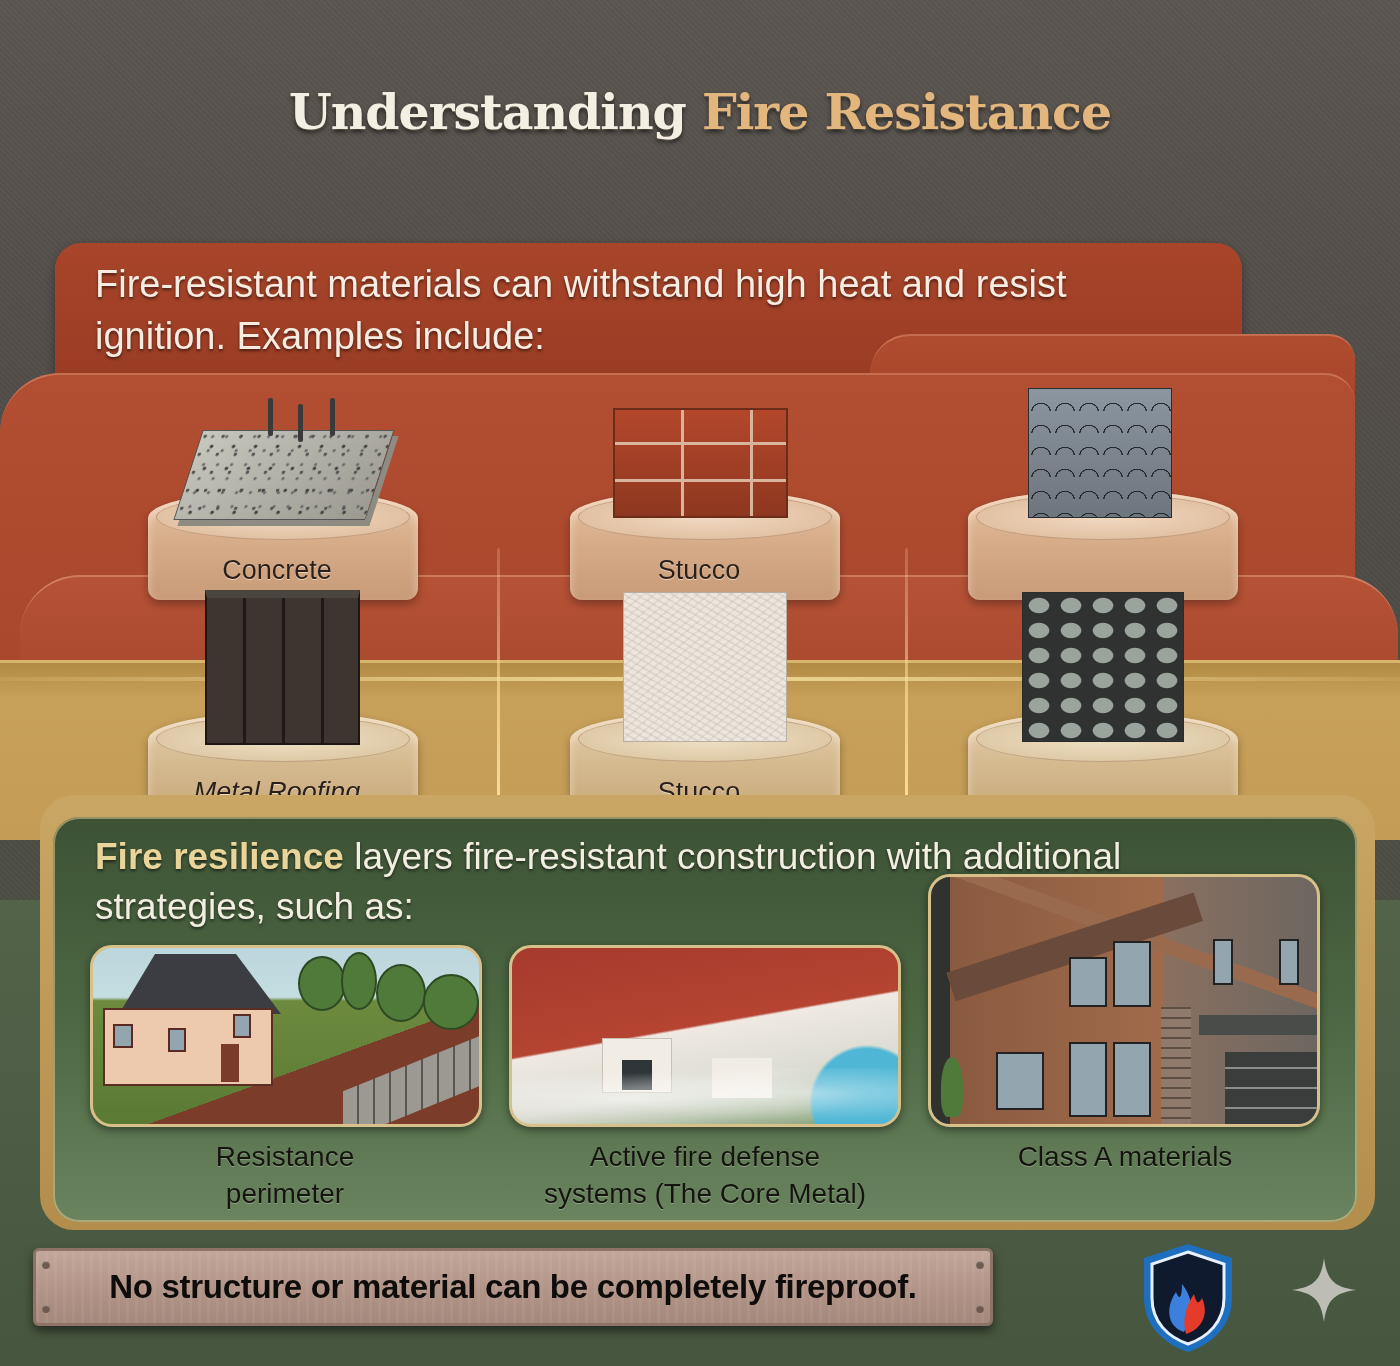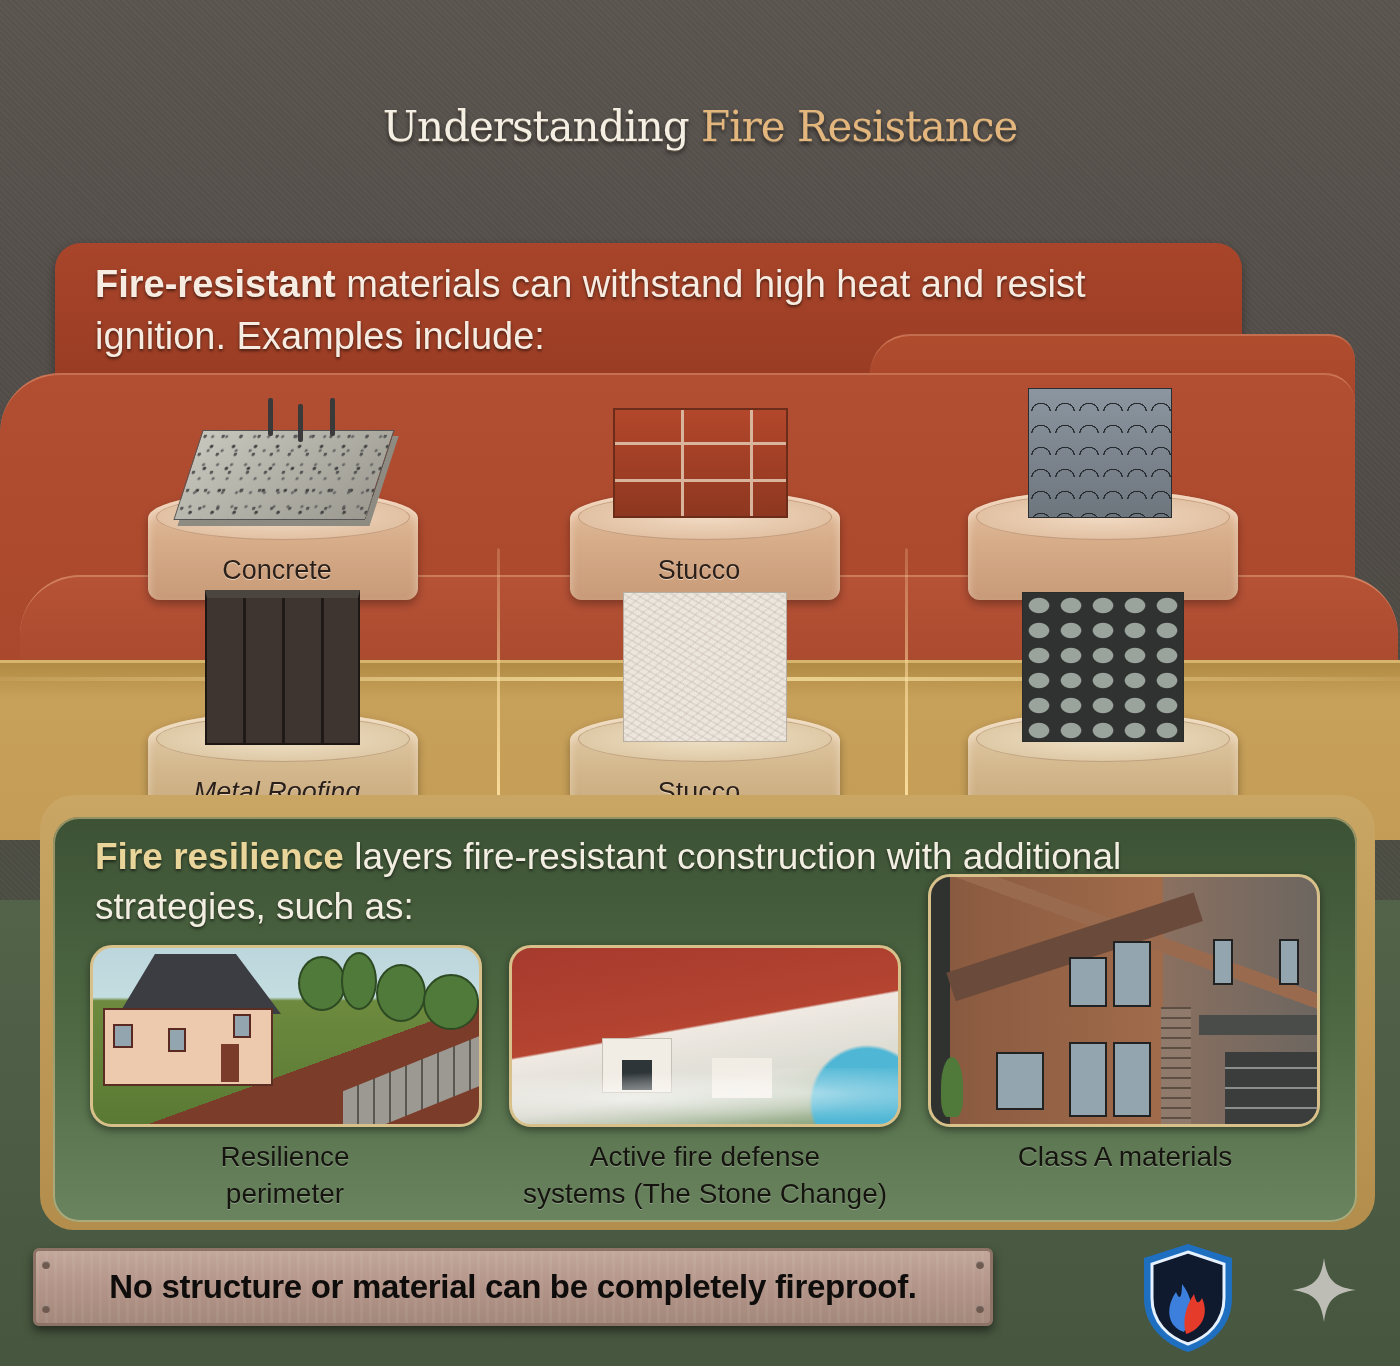--- a/index.html
+++ b/index.html
@@ -7,46 +7,46 @@
   body {
     position: relative;
     font-family: "DejaVu Sans", sans-serif;
     background:
       repeating-linear-gradient(45deg, rgba(255,255,255,0.02) 0 2px, rgba(0,0,0,0.02) 2px 4px),
       linear-gradient(180deg, #5b5550 0%, #4f4a45 40%, #4a4f42 75%, #3d473a 100%);
   }
 
   
   .title {
-    position: absolute; left: 0; top: 88px; width: 1400px;
+    position: absolute; left: 0; top: 73px; width: 1400px;
     text-align: center;
     font-family: "DejaVu Serif", serif;
-    font-weight: normal;
-    font-size: 42px; line-height: 78px;
+    font-weight: bold;
+    font-size: 49px; line-height: 78px;
     letter-spacing: -1px;
     color: #f4eee3;
     text-shadow: 0 3px 4px rgba(0,0,0,0.6), 0 1px 0 #8a7b66;
   }
   .title .gold { color: #e3b67e; }
 
   
   .red-top {
     position: absolute; left: 55px; top: 243px; width: 1187px; height: 160px;
     background: linear-gradient(180deg, #a8452a 0%, #973a23 100%);
     border-radius: 26px 26px 0 0;
     box-shadow: 0 4px 10px rgba(0,0,0,0.35);
   }
   .intro-text {
     position: absolute; left: 95px; top: 258px; width: 1100px;
     font-family: "Liberation Sans", sans-serif;
     font-size: 38px; line-height: 52px;
     color: #f7ece2;
     text-shadow: 0 2px 3px rgba(0,0,0,0.55);
   }
-  .intro-text b { font-weight: bold; }
+  .intro-text b { font-weight: normal; }
 
   .red-tab {
     position: absolute; left: 870px; top: 334px; width: 485px; height: 90px;
     background: linear-gradient(180deg, #b04c2e, #a5432a);
     border-radius: 40px 26px 0 0;
     border-top: 2px solid rgba(255,190,150,0.35);
   }
   .red-mid {
     position: absolute; left: 0; top: 373px; width: 1355px; height: 290px;
     background: linear-gradient(180deg, #b24f33 0%, #ad4a2e 60%, #a9482d 100%);
@@ -345,33 +345,33 @@
   <div class="img-inner window" style="left:75px; top:80px; width:18px; height:24px;"></div>
   <div class="img-inner window" style="left:140px; top:66px; width:18px; height:24px;"></div>
   <div class="img-inner" style="left:128px; top:96px; width:18px; height:38px; background:#7b3b2a;"></div>
   <div class="img-inner tree" style="left:205px; top:8px; width:48px; height:55px;"></div>
   <div class="img-inner tree" style="left:248px; top:4px; width:36px; height:58px;"></div>
   <div class="img-inner tree" style="left:283px; top:16px; width:50px; height:58px;"></div>
   <div class="img-inner tree" style="left:330px; top:26px; width:56px; height:56px;"></div>
   <div class="img-inner" style="left:250px; top:115px; width:140px; height:50px; background:repeating-linear-gradient(90deg,#9c9892 0 14px,#5a5650 14px 16px); transform:skewY(-22deg);"></div>
 </div>
 <div class="strategy-label" style="left:120px; top:1138px; width:330px;">
-  <div>Resilience</div>
+  <div>Resistance</div>
   <div>perimeter</div>
 </div>
 
 <div class="strategy-img img-active">
   <div class="img-inner" style="left:90px; top:90px; width:70px; height:55px; background:#f1ece4; border:1px solid #c8c0b5;"></div>
   <div class="img-inner" style="left:110px; top:112px; width:30px; height:30px; background:#2e3538;"></div>
   <div class="img-inner" style="left:200px; top:110px; width:60px; height:40px; background:#f1ece4;"></div>
   <div class="img-inner" style="left:0; top:120px; width:392px; height:62px; background:radial-gradient(ellipse at 30% 50%, rgba(255,255,255,0.5), transparent 60%), radial-gradient(ellipse at 75% 40%, rgba(255,255,255,0.45), transparent 55%);"></div>
 </div>
 <div class="strategy-label" style="left:490px; top:1138px; width:430px;">
   <div>Active fire defense</div>
-  <div>systems (The Stone Change)</div>
+  <div>systems (The Core Metal)</div>
 </div>
 
 <div class="strategy-img img-classa">
   <div class="img-inner" style="left:20px; top:95px; width:260px; height:30px; background:#6a4a3a; transform:rotate(-18deg); transform-origin:left;"></div>
   <div class="img-inner window" style="left:138px; top:80px; width:38px; height:50px; border-color:#222;"></div>
   <div class="img-inner window" style="left:182px; top:64px; width:38px; height:66px; border-color:#222;"></div>
   <div class="img-inner window" style="left:138px; top:165px; width:38px; height:75px; border-color:#222;"></div>
   <div class="img-inner window" style="left:182px; top:165px; width:38px; height:75px; border-color:#222;"></div>
   <div class="img-inner window" style="left:65px; top:175px; width:48px; height:58px; border-color:#222;"></div>
   <div class="img-inner" style="left:230px; top:130px; width:30px; height:120px; background:repeating-linear-gradient(0deg,#8f7a6c 0 8px,#5e4f45 8px 10px);"></div>

